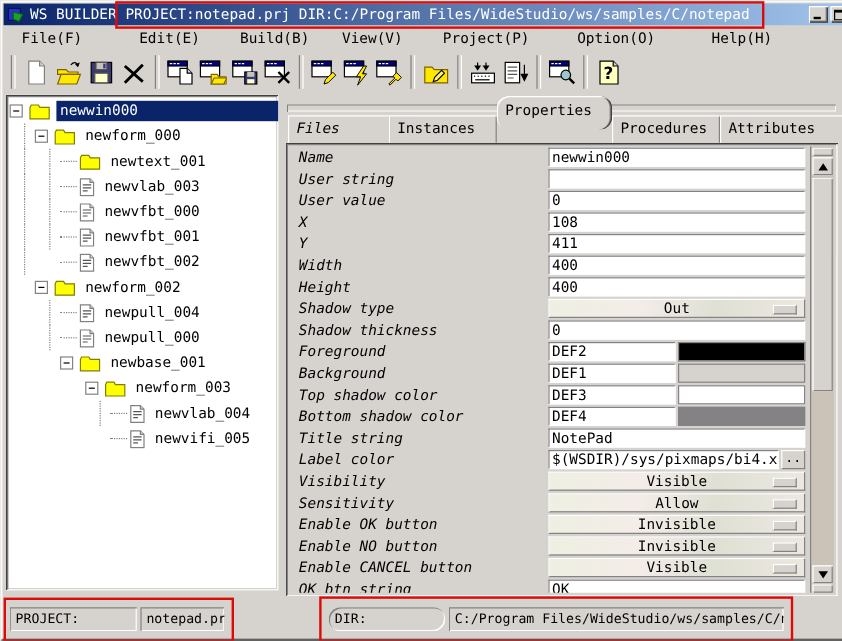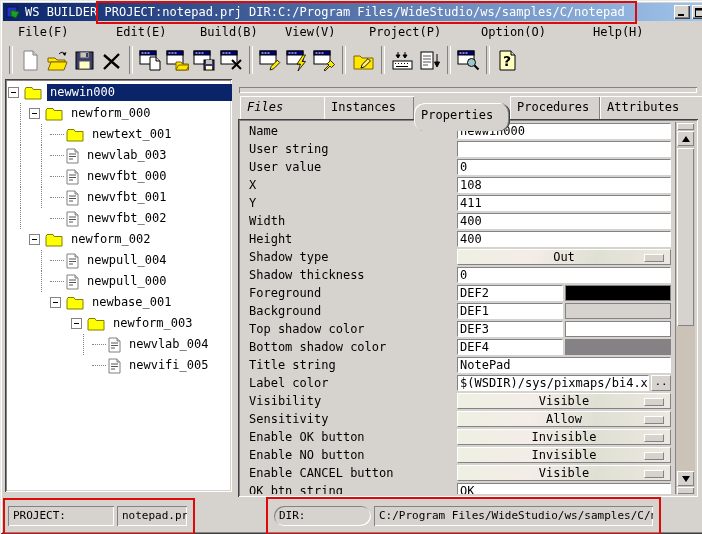--- a/index.html
+++ b/index.html
@@ -40,28 +40,28 @@
   .expcell.stub::before{content:"";position:absolute;left:0;right:0;top:10px;border-top:1px dotted #848284;}
   .ticon{flex:none;margin:0 5px 0 2px;display:inline-flex;}
   .tlabel{height:17px;line-height:17px;padding:0 3px;color:#000;}
   .tree-row.selected .tlabel{background:var(--sel,#0a246a);color:#fff;flex:1;}
   
   .sash{position:absolute;left:239px;top:87px;width:458px;height:6px;background:#d6d3ce;
     box-shadow: inset 1px 1px #848284, inset -1px -1px #fff;}
   .tab{position:absolute;height:23px;top:96px;background:#d6d3ce;font-size:12px;line-height:22px;
     padding-left:7px;box-sizing:border-box;color:#000;cursor:default;white-space:pre;
     box-shadow: inset 1px 1px #fff, inset -1px 0 #848284;}
-  .tab.active{top:103px;height:28px;z-index:3;line-height:24px;
+  .tab.active{top:80px;height:28px;z-index:3;line-height:24px;
     box-shadow: inset 1px 1px #fff, inset -1px 0 #404040, inset -2px 0 #848284; border-radius: 10px;}
   
   .ppanel{position:absolute;left:238px;top:119px;width:460px;height:378px;background:#d6d3ce;
     box-shadow: inset 1px 1px #404040, inset -1px -1px #fff, inset 2px 2px #848284, inset -2px -2px #d6d3ce;}
   .prows{position:absolute;left:3px;top:3px;right:25px;bottom:3px;overflow:hidden;}
   .prow{display:flex;height:18px;align-items:center;}
-  .plabel{width:208px;padding-left:8px;font-size:12px;color:#000;flex:none;white-space:pre;overflow:hidden;}
+  .plabel{width:208px;padding-left:8px;font-size:12px;color:#000;flex:none;white-space:pre;overflow:hidden;font-style:italic;}
   .pval{width:214px;height:18px;flex:none;display:flex;align-items:center;margin-right:8px;}
   .tinput{height:14px;line-height:14px;background:#fff;color:#000;font-size:12px;padding:0 2px;
     border:1px solid;border-color:#848284 #fff #fff #848284;white-space:pre;overflow:hidden;flex:1;}
   .tinput.half{flex:none;width:100px;}
   .swatch{flex:1;height:16px;margin-left:2px;border:1px solid #848284;box-sizing:border-box;}
   .opt{flex:1;height:16px;position:relative;text-align:center;font-size:12px;line-height:15px;color:#000;
     border:1px solid;border-color:#fff #848284 #848284 #fff;box-sizing:border-box;
     background:linear-gradient(100deg,#eef0e2 0%,#f4ece8 35%,#dfe0d4 65%,#ece8e0 100%);cursor:default;white-space:pre;}
   .opt .ind2{position:absolute;right:6px;top:4px;width:18px;height:6px;background:#d6d3ce;
     border:1px solid;border-color:#fff #848284 #848284 #fff;}

